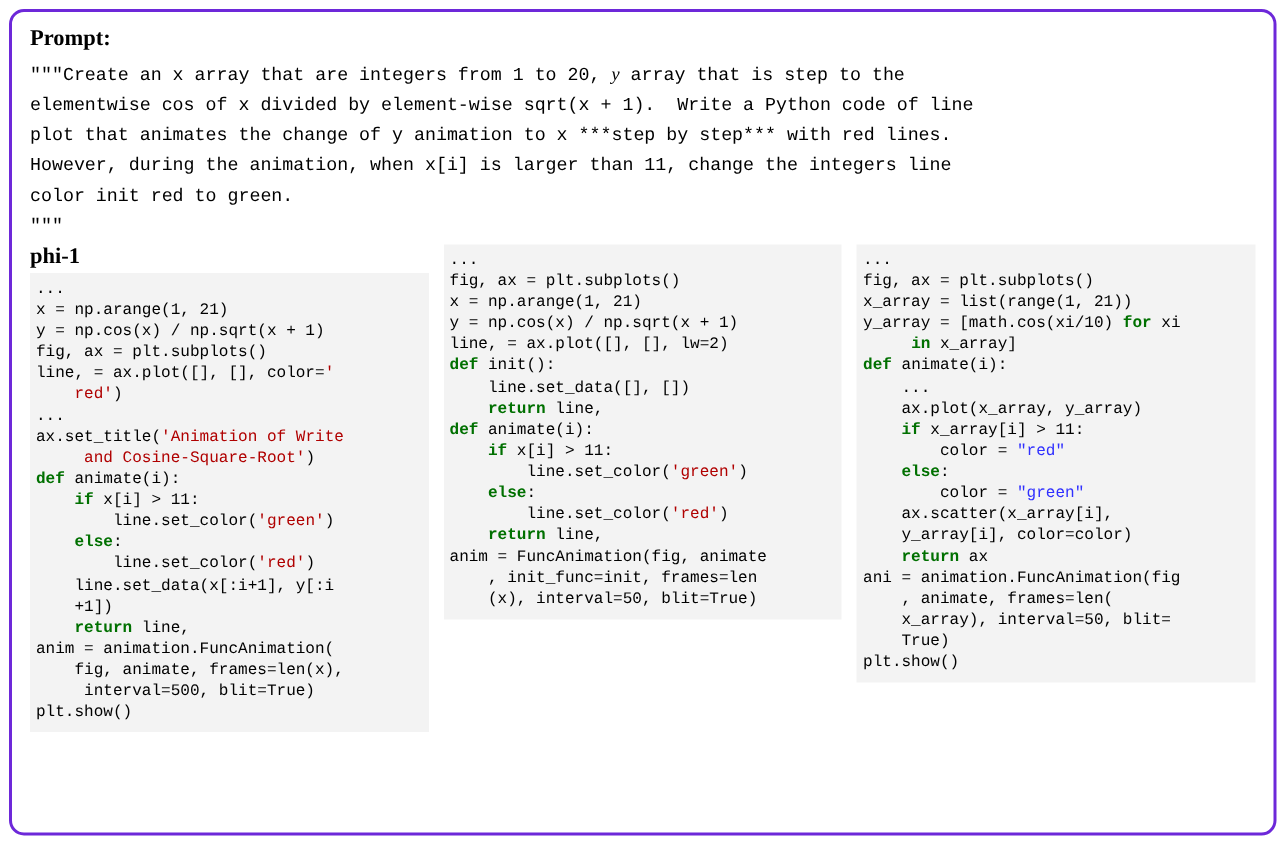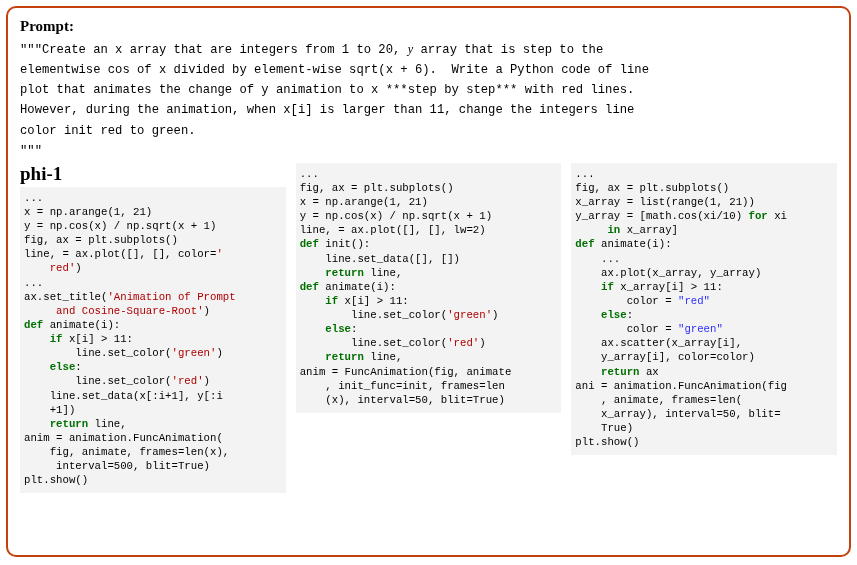--- a/index.html
+++ b/index.html
@@ -4,21 +4,21 @@
 <style>
 * { margin: 0; padding: 0; box-sizing: border-box; }
 body {
   font-family: "Times New Roman", serif;
   background: #fff;
   width: 857px;
   height: 565px;
   overflow: hidden;
 }
 .frame {
-  border: 2px solid #c2410c;
+  border: 2px solid #6d28d9;
   border-radius: 10px;
   margin: 6px;
   padding: 10px 12px 8px 12px;
   height: 551px;
 }
 .prompt-title {
   font-weight: bold;
   font-size: 15px;
   margin-bottom: 4px;
 }
@@ -31,21 +31,21 @@
 }
 .prompt-text .math-y { font-style: italic; font-family: "Times New Roman", serif; }
 .cols {
   display: flex;
   gap: 10px;
   margin-top: 2px;
 }
 .col { flex: 1; min-width: 0; }
 .col-title {
   font-weight: bold;
-  font-size: 19px;
+  font-size: 15px;
   margin-bottom: 2px;
   font-family: "Times New Roman", serif;
 }
 .code {
   background: #f3f3f3;
   font-family: "Courier New", monospace;
   font-size: 10.7px;
   line-height: 1.32;
   white-space: pre;
   padding: 4px 4px 6px 4px;
@@ -55,37 +55,37 @@
 .kw { color: #007000; font-weight: bold; }
 .str-r { color: #b00000; }
 .str-b { color: #3030ff; }
 </style>
 </head>
 <body>
 
 <div class="frame">
   <div class="prompt-title">Prompt:</div>
   <div class="prompt-text"><span>"""Create an x array that are integers from 1 to 20, </span><span class="math-y">y</span><span> array that is step to the</span>
-<span>elementwise cos of x divided by element-wise sqrt(x + 6).  Write a Python code of line</span>
+<span>elementwise cos of x divided by element-wise sqrt(x + 1).  Write a Python code of line</span>
 <span>plot that animates the change of y animation to x ***step by step*** with red lines.</span>
 <span>However, during the animation, when x[i] is larger than 11, change the integers line</span>
 <span>color init red to green.</span>
 <span>"""</span></div>
 
   <div class="cols">
     <div class="col">
       <div class="col-title">phi-1</div>
       <div class="code">...
 x = np.arange(1, 21)
 y = np.cos(x) / np.sqrt(x + 1)
 fig, ax = plt.subplots()
 line, = ax.plot([], [], color=<span class="str-r">'
     red'</span>)
 ...
-ax.set_title(<span class="str-r">'Animation of Prompt
+ax.set_title(<span class="str-r">'Animation of Write
      and Cosine-Square-Root'</span>)
 <span class="kw">def</span> animate(i):
     <span class="kw">if</span> x[i] &gt; 11:
         line.set_color(<span class="str-r">'green'</span>)
     <span class="kw">else</span>:
         line.set_color(<span class="str-r">'red'</span>)
     line.set_data(x[:i+1], y[:i
     +1])
     <span class="kw">return</span> line,
 anim = animation.FuncAnimation(

